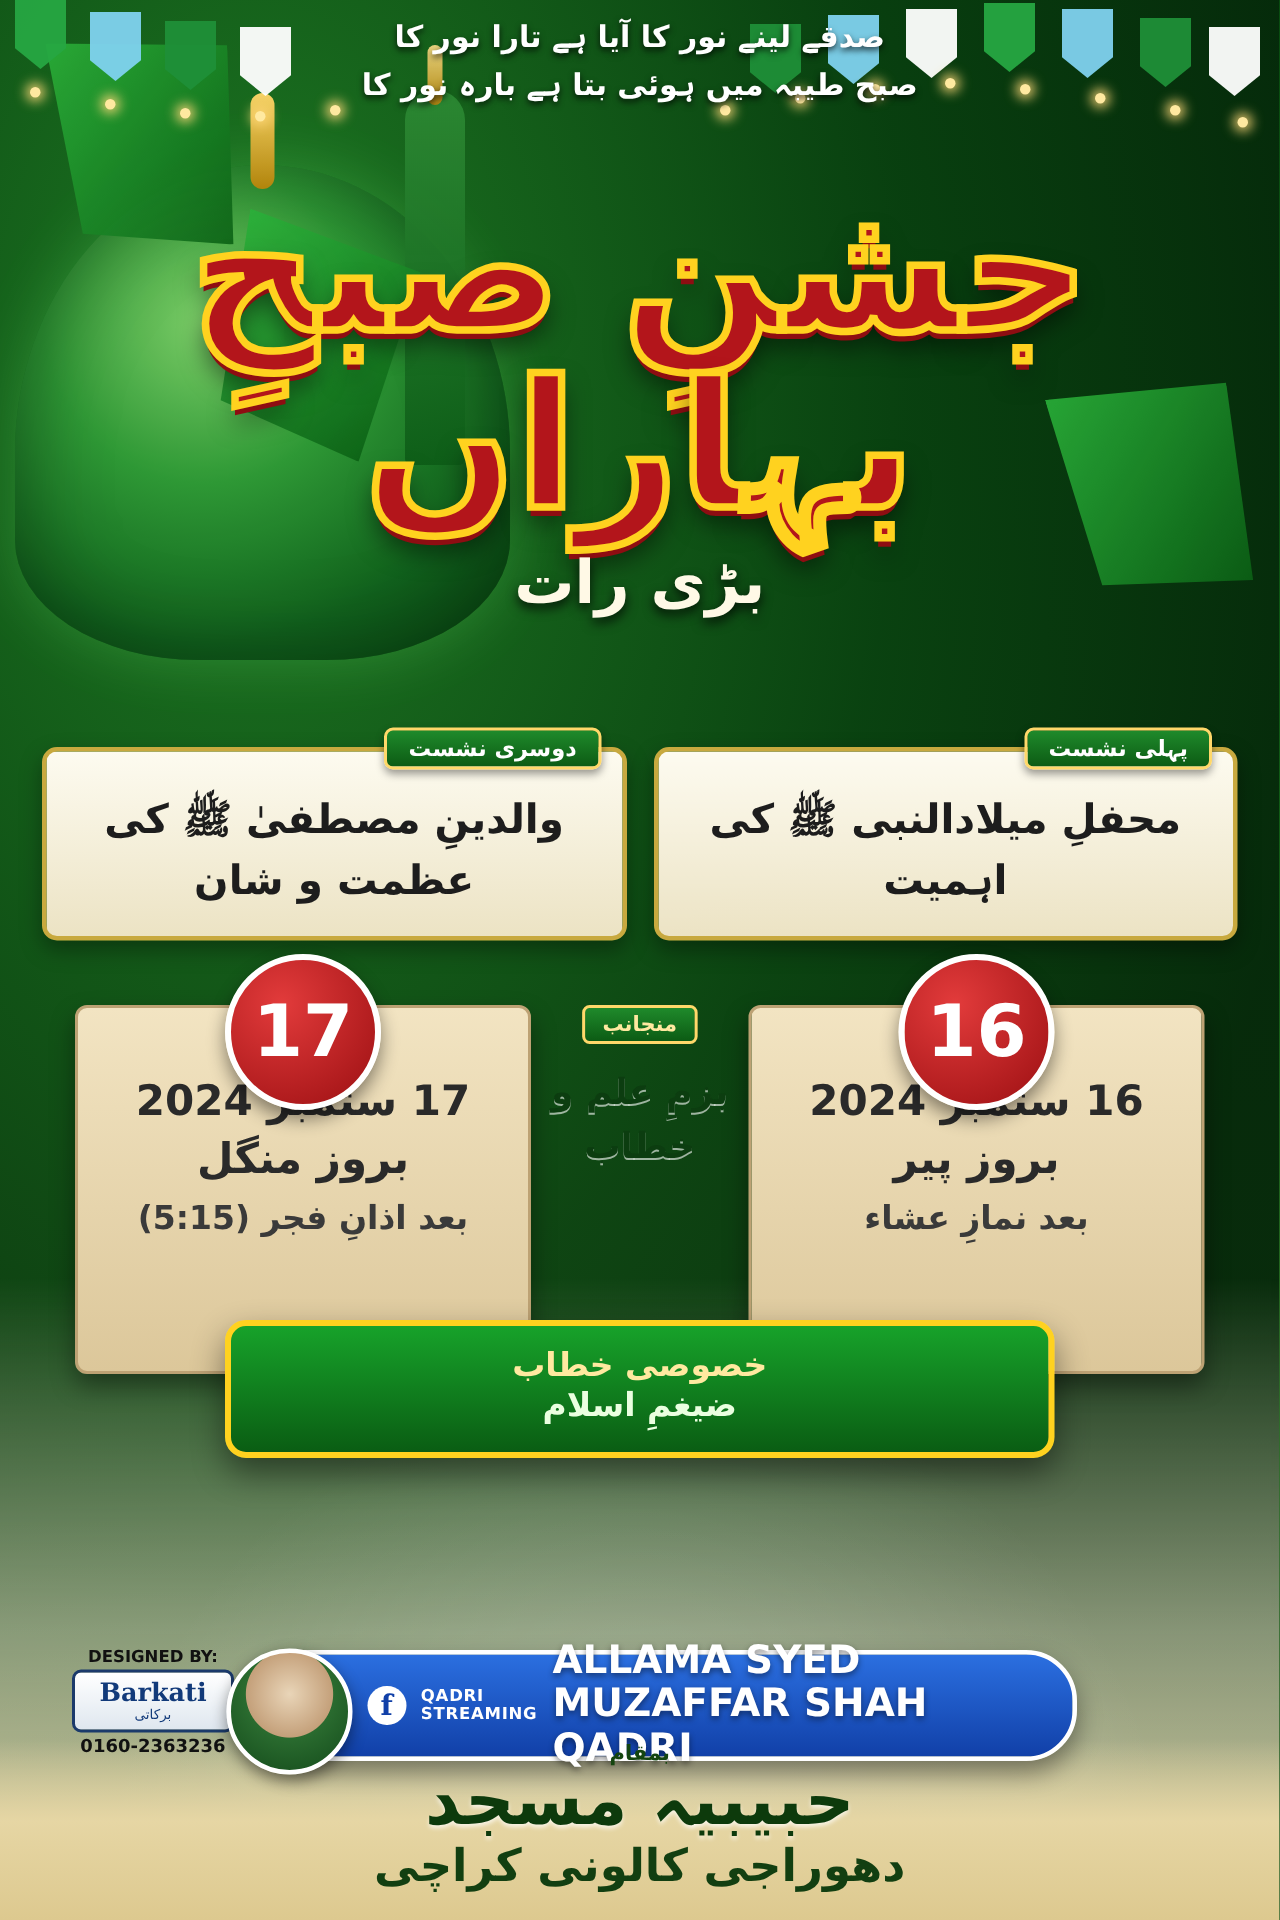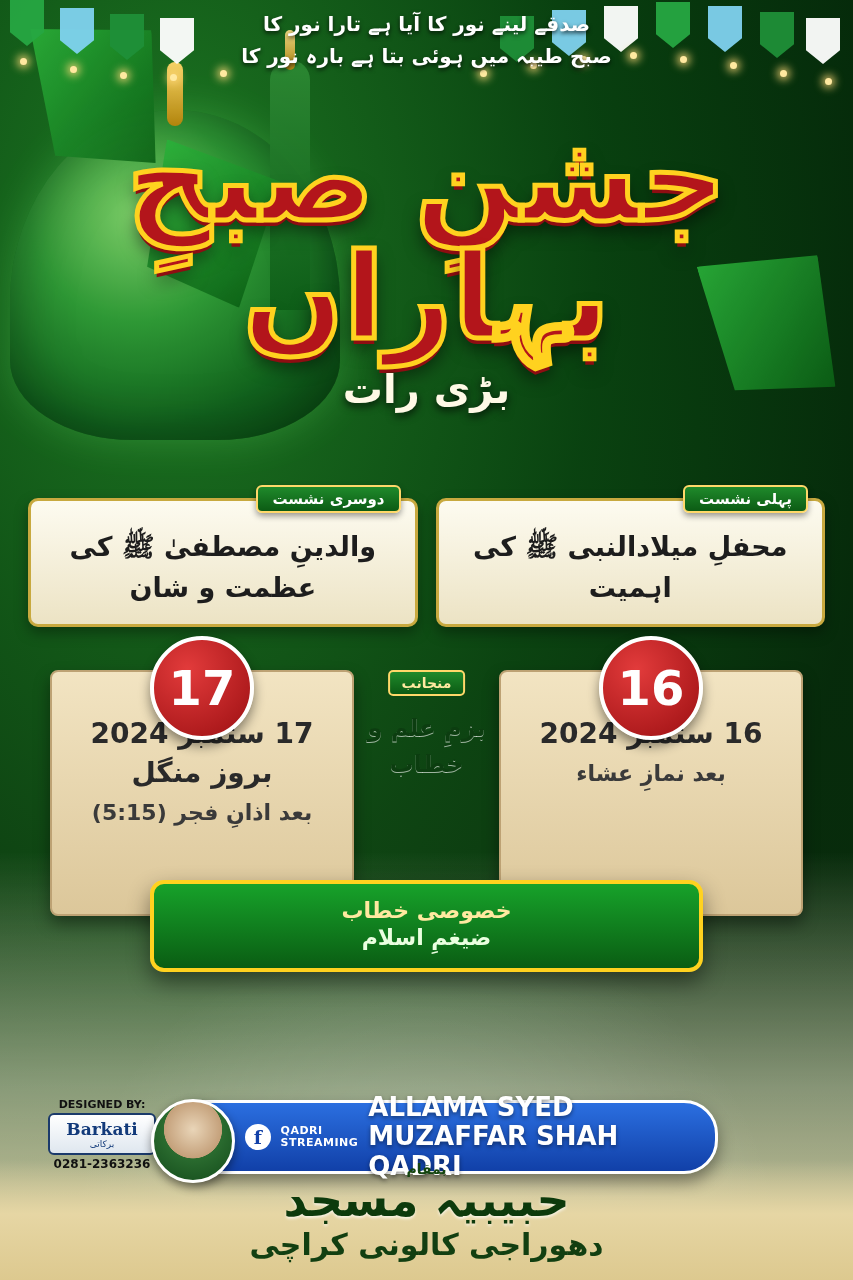--- a/index.html
+++ b/index.html
@@ -283,20 +283,21 @@
       <div class="tag">دوسری نشست</div>
       <div class="txt">والدینِ مصطفیٰ ﷺ کی عظمت و شان</div>
     </div>
   </div>
 
   <div class="scrolls">
 
     <div class="scroll right">
       <div class="circle">16</div>
       <div class="d-date">16 ستمبر 2024</div>
+      <div class="d-date">بروز پیر</div>
       <div class="d-time">بعد نمازِ عشاء</div>
     </div>
 
     <div class="mid-badge">منجانب</div>
     <div class="mid-note">
       <div>بزمِ علم و</div>
       <div>خطاب</div>
     </div>
 
     <div class="scroll left">
@@ -312,21 +313,21 @@
     <div class="khitab">خصوصی خطاب</div>
     <div class="zeegham">ضیغمِ اسلام</div>
   </div>
 
   <div class="designer">
     <div class="lbl">DESIGNED BY:</div>
     <div class="card">
       <div class="brand">Barkati</div>
       <div class="brand-sub">برکاتی</div>
     </div>
-    <div class="phone">0281-2363236</div>
+    <div class="phone">0160-2363236</div>
   </div>
 
   <div class="livebar">
     <div class="avatar"></div>
     <div class="fb">f</div>
     <div class="live">
       <div>QADRI</div>
       <div>STREAMING</div>
     </div>
     <div class="names">

